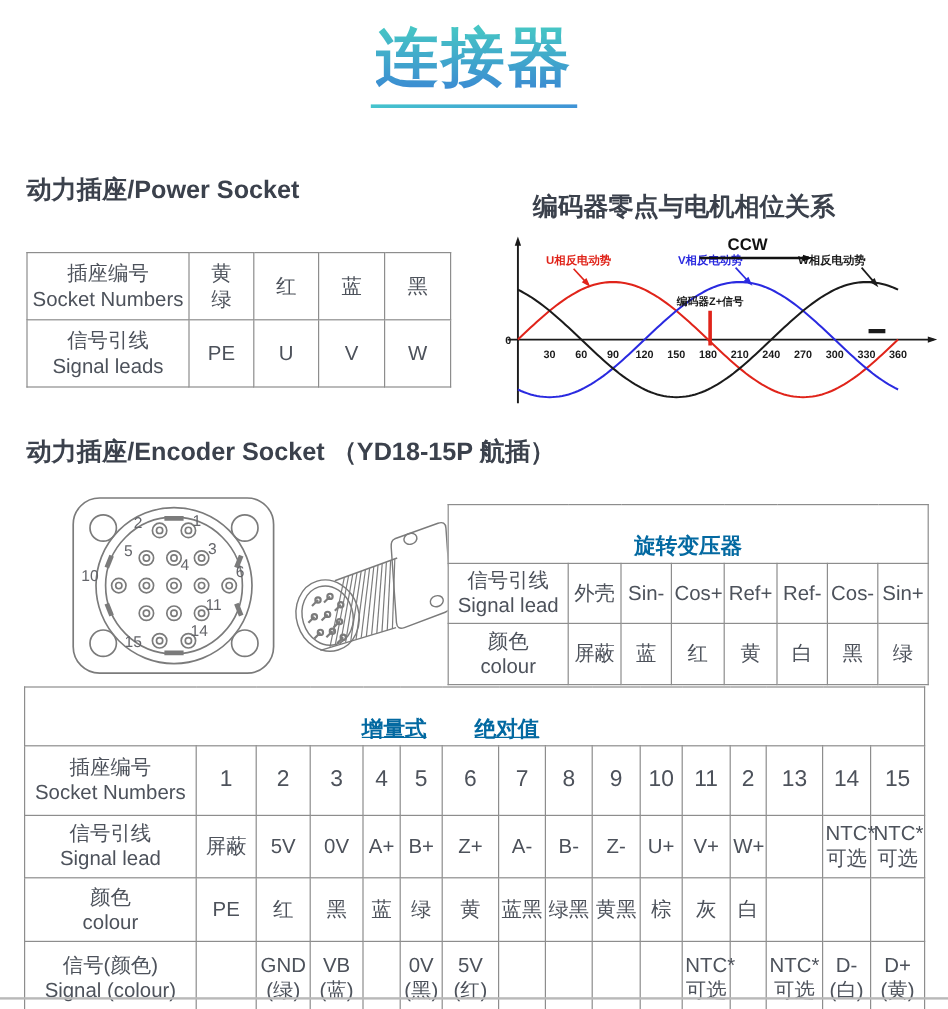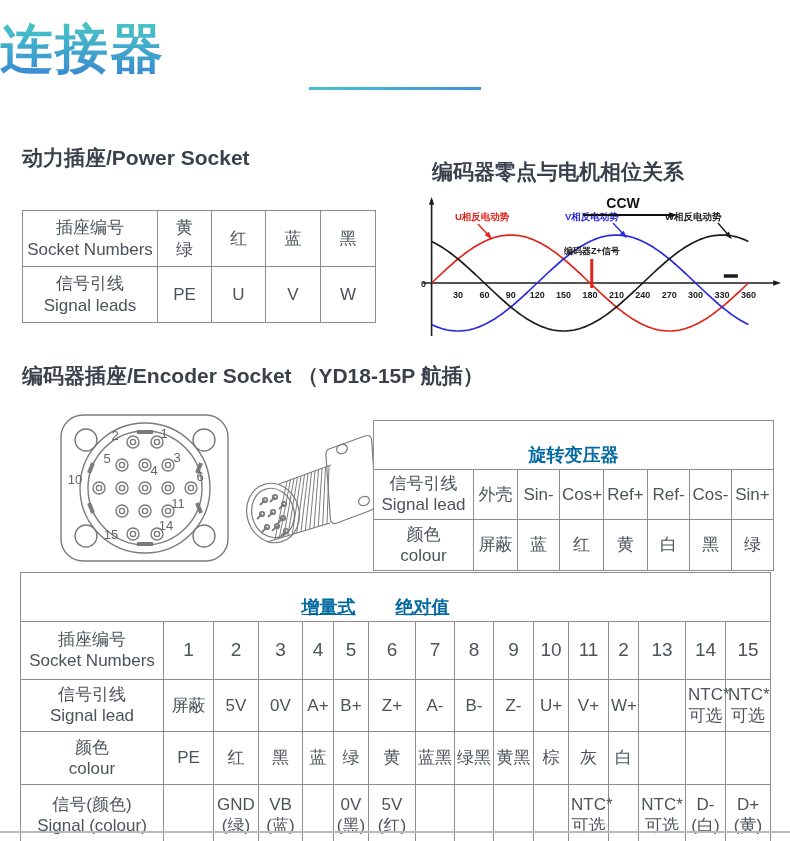--- a/index.html
+++ b/index.html
@@ -4,21 +4,21 @@
 <style>
   * { margin:0; padding:0; box-sizing:border-box; }
   html,body { background:#ffffff; }
   body {
     width:790px; height:841px; position:relative; overflow:hidden;
     font-family:"Liberation Sans","DejaVu Sans",sans-serif; color:#4d525b;
   }
   .abs { position:absolute; }
 
   
-  .title-wrap { left:0; right:0; top:20px; }
+  .title-wrap { left:0; right:0; top:20px; text-align:center; }
   .title-zh {
     font-size:53px; font-weight:700; letter-spacing:2px;
     background:linear-gradient(180deg,#47c9c4 0%,#3a87d3 100%);
     -webkit-background-clip:text; background-clip:text; color:transparent;
     display:inline-block; line-height:1.1;
   }
   .title-en {
     margin-top:2px; font-size:27px; font-weight:700; letter-spacing:1px;
     background:linear-gradient(90deg,#4cc6cf 0%,#3f8ed6 100%);
     -webkit-background-clip:text; background-clip:text; color:transparent;
@@ -79,21 +79,21 @@
     <td class="lbl">信号引线
 Signal leads</td>
   <td>PE</td>
         <td>U</td>
         <td>V</td>
         <td>W</td>
       </tr>
 </tbody>
   </table>
 
-<div class="abs h2" style="left:432px;top:158px;">编码器零点与电机相位关系</div>
+<div class="abs h2" style="left:444px;top:158px;">编码器零点与电机相位关系</div>
 <svg id="phase-svg" class="abs" style="left:418px;top:190px;" width="372" height="158" viewBox="0 0 372 158">
     <line x1="13.6" y1="146" x2="13.6" y2="10" stroke="#1b1b1b" stroke-width="1.6"></line>
     <polygon points="13.6,7 16.236840462323116,14.826704090397051 10.963159537676884,14.82670409039705" fill="#1b1b1b"></polygon>
     <line x1="5" y1="93" x2="360" y2="93" stroke="#1b1b1b" stroke-width="1.6"></line>
     <polygon points="363,93 355.1732959096029,95.63684046232312 355.1732959096029,90.36315953767688" fill="#1b1b1b"></polygon>
     <text x="8" y="97" text-anchor="end" font-size="9" font-weight="700" fill="#1b1b1b">0</text>
     <text x="40" y="108" text-anchor="middle" font-size="9" font-weight="700" fill="#1b1b1b">30</text>
     <text x="66.39999999999999" y="108" text-anchor="middle" font-size="9" font-weight="700" fill="#1b1b1b">60</text>
     <text x="92.8" y="108" text-anchor="middle" font-size="9" font-weight="700" fill="#1b1b1b">90</text>
     <text x="119.19999999999999" y="108" text-anchor="middle" font-size="9" font-weight="700" fill="#1b1b1b">120</text>
@@ -118,21 +118,21 @@
     <line x1="300" y1="33" x2="312" y2="47" stroke="#1b1b1b" stroke-width="1.4"></line>
     <polygon points="313.9523741203679,49.27776980709589 306.85678408534216,45.051326077761985 310.8608611461477,41.61926002564292" fill="#1b1b1b"></polygon>
     <text x="205" y="18" text-anchor="middle" font-size="14" font-weight="700" fill="#111111">CCW</text>
     <line x1="165" y1="25" x2="256" y2="25" stroke="#111111" stroke-width="2"></line>
     <polygon points="259,25 251.17329590960296,27.636840462323118 251.17329590960296,22.363159537676882" fill="#111111"></polygon>
     <text x="173.76" y="64" text-anchor="middle" font-size="9" font-weight="700" fill="#1b1b1b">编码器Z+信号</text>
     <line x1="173.76" y1="69" x2="173.76" y2="98" stroke="#e0241a" stroke-width="3"></line>
     <line x1="305.8" y1="86" x2="319.8" y2="86" stroke="#1b1b1b" stroke-width="3.5"></line>
   </svg>
 
-<div class="abs h2" style="left:22px;top:362px;">编码器插座/Encoder Socket （YD18-15P 航插）</div>
+<div class="abs h2" style="left:22px;top:362px;">动力插座/Encoder Socket （YD18-15P 航插）</div>
 
 <svg class="abs" style="left:45px;top:412px;" width="200" height="152" viewBox="0 0 200 152" fill="none" stroke="#7b7b7b" stroke-width="1.4">
   <rect x="16" y="3" width="167" height="146" rx="22"></rect>
   <circle cx="41" cy="28" r="11"></circle>
   <circle cx="159" cy="28" r="11"></circle>
   <circle cx="41" cy="124" r="11"></circle>
   <circle cx="159" cy="124" r="11"></circle>
   <circle cx="100" cy="76" r="65"></circle>
   <circle cx="100" cy="76" r="57"></circle>
   <g stroke-width="4">

